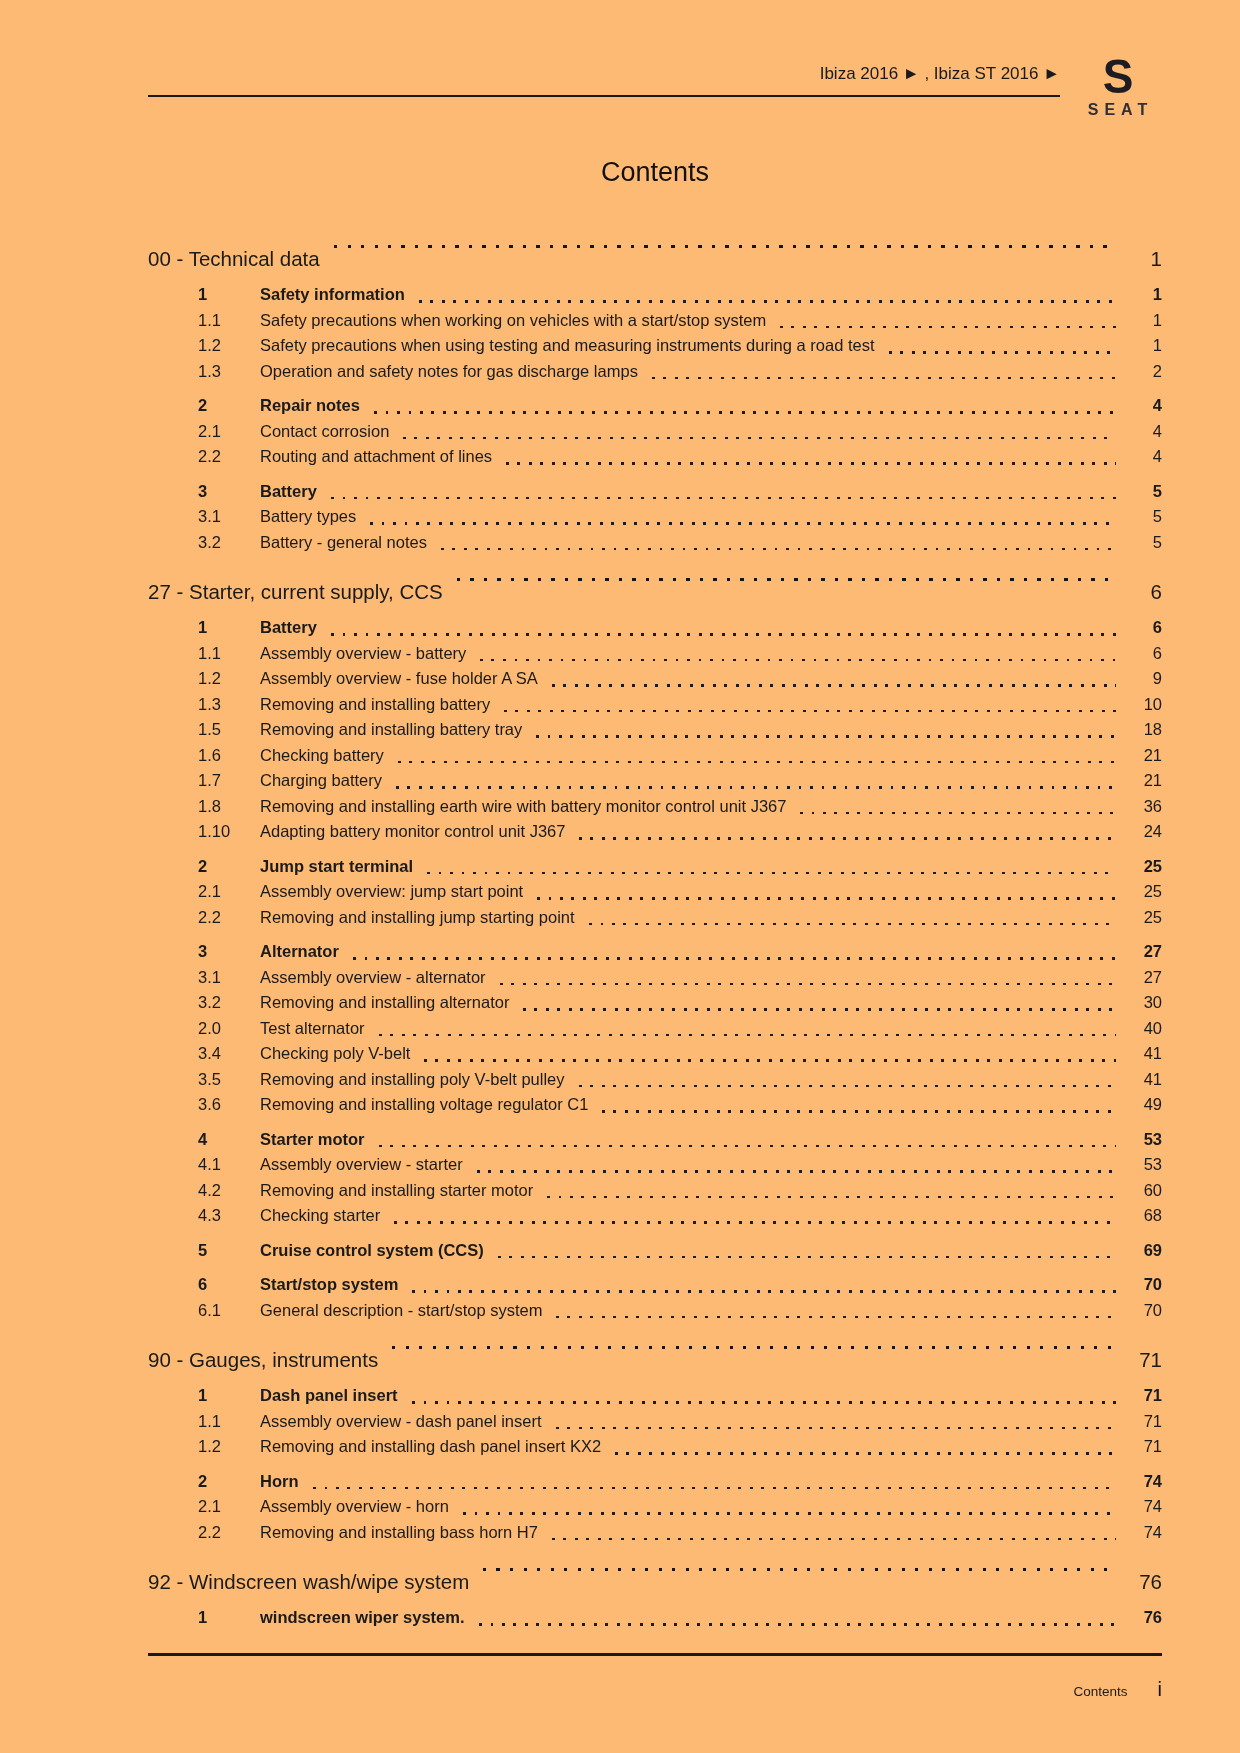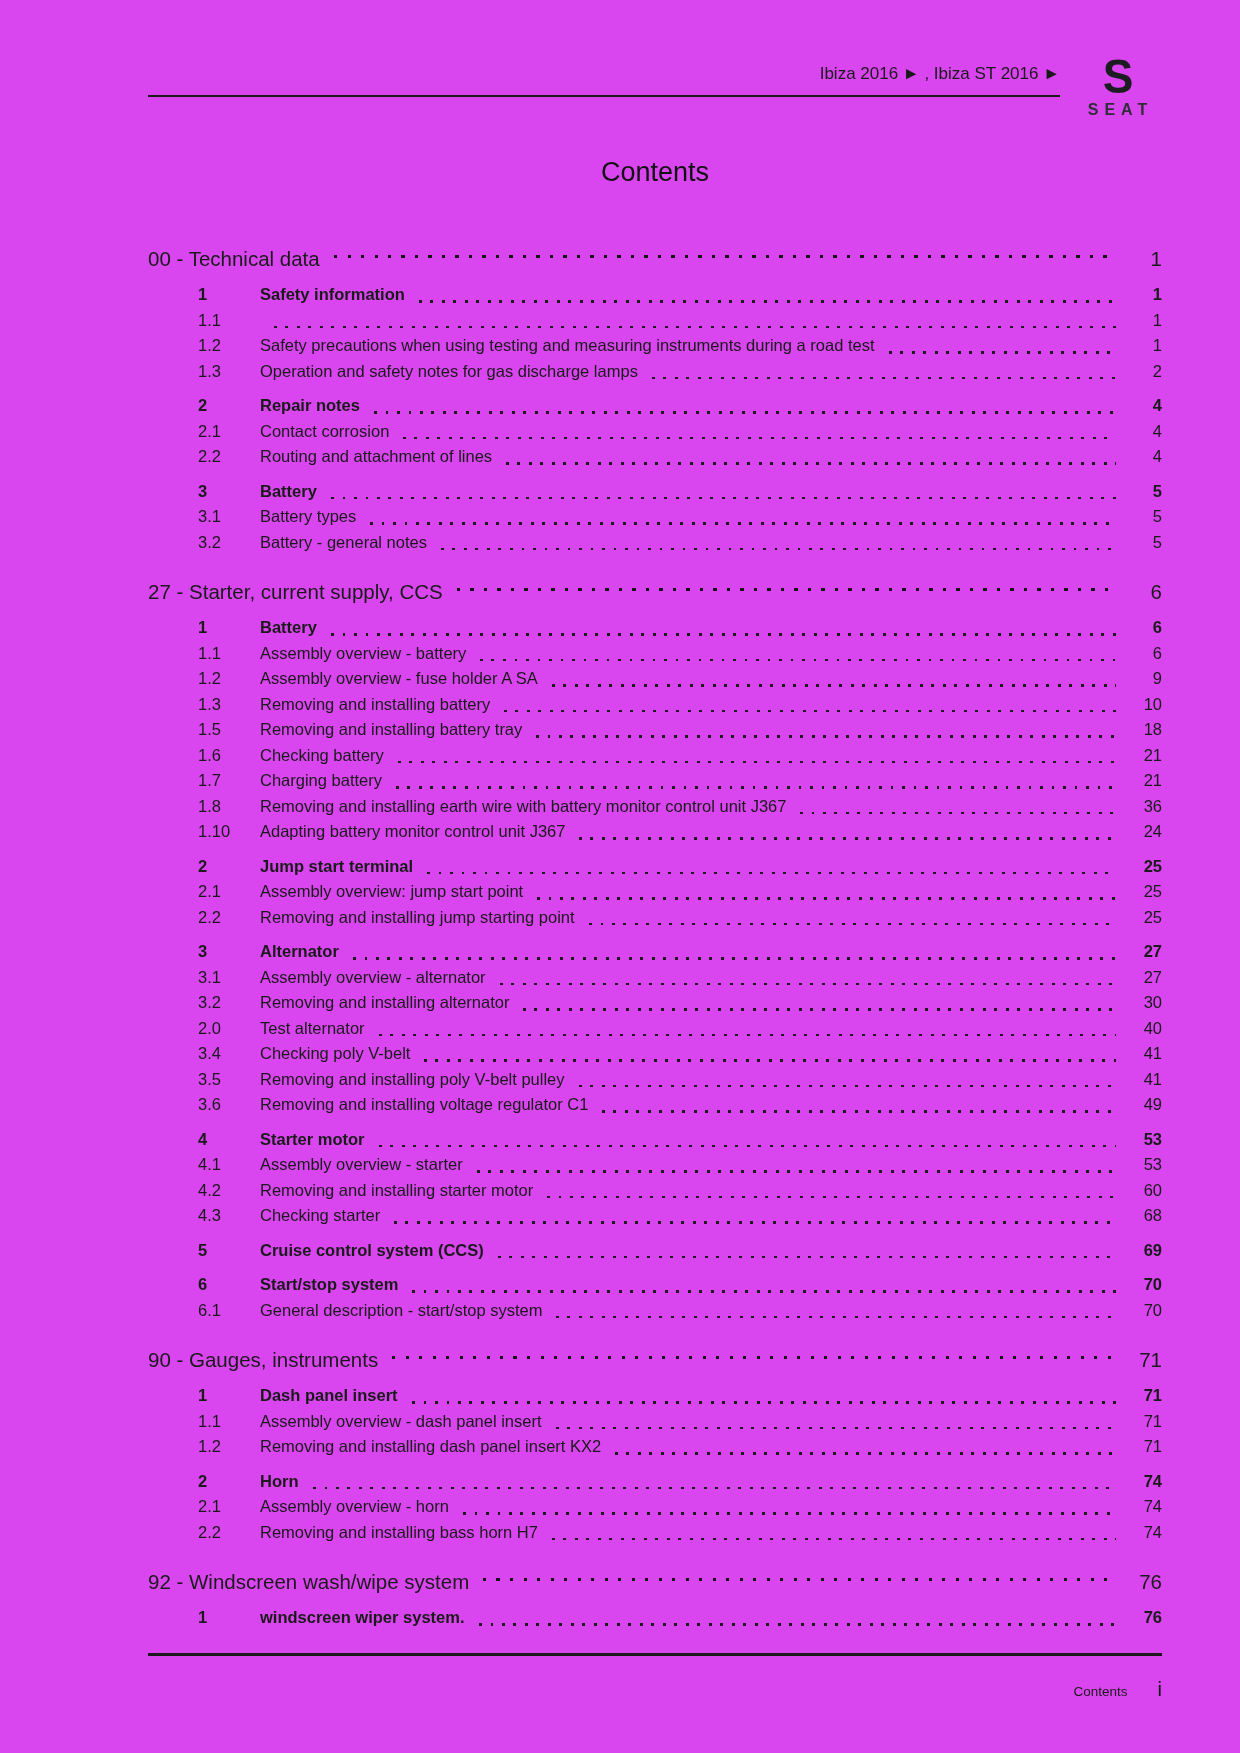--- a/index.html
+++ b/index.html
@@ -1,20 +1,20 @@
 <!DOCTYPE html>
 <html><head>
 <meta charset="utf-8">
 <style>
   * { margin:0; padding:0; box-sizing:border-box; }
   html,body { background:#888; }
   .page {
     width:1240px; height:1753px;
     margin:0 auto;
-    background:#d946ef;
+    background:#fdba74;
     color:#1a1a1a;
     font-family:"Liberation Sans", sans-serif;
     padding:62px 78px 52px 148px;
     display:flex; flex-direction:column;
     overflow:hidden;
     position:relative;
   }
   
   .header { display:flex; align-items:flex-start; }
   .header-text {
@@ -46,21 +46,21 @@
   .title {
     text-align:center;
     font-size:27px;
     font-weight:500;
     margin-top:38px;
     color:#111;
   }
   
   .toc { margin-top:34px; }
   .chapter {
-    display:flex; align-items:center;
+    display:flex; align-items:flex-start;
     font-size:20.5px; line-height:28px; font-weight:500;
     margin-top:23px; margin-bottom:5px;
     cursor:pointer;
   }
   .row {
     display:flex; align-items:flex-end;
     font-size:16.5px; line-height:25.5px;
     cursor:pointer;
   }
   .row.bold { font-weight:700; margin-top:9px; }
@@ -112,20 +112,21 @@
 
   <div class="row bold">
     <span class="num">1</span>
     <span class="label">Safety information</span>
     <span class="leader"></span>
     <span class="page-num">1</span>
   </div>
 
   <div class="row">
     <span class="num">1.1</span>
+    <span class="label">Safety precautions when working on vehicles with a start/stop system</span>
     <span class="leader"></span>
     <span class="page-num">1</span>
   </div>
 
   <div class="row">
     <span class="num">1.2</span>
     <span class="label">Safety precautions when using testing and measuring instruments during a road test</span>
     <span class="leader"></span>
     <span class="page-num">1</span>
   </div>

